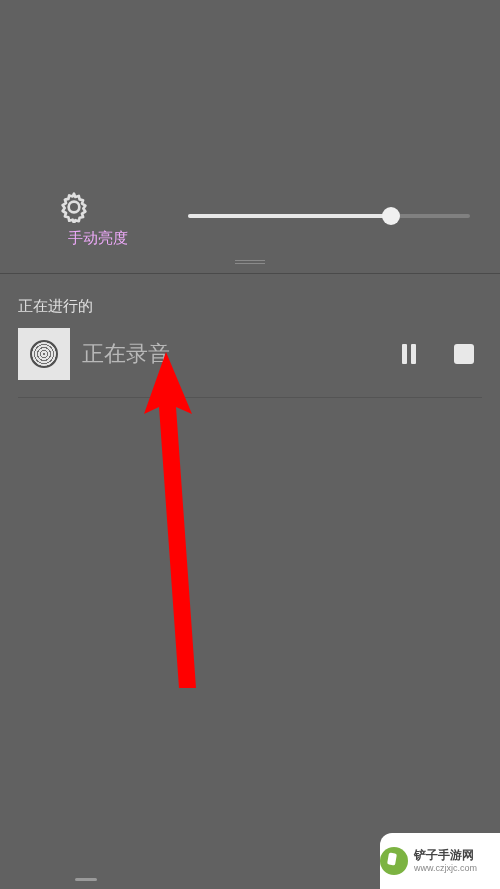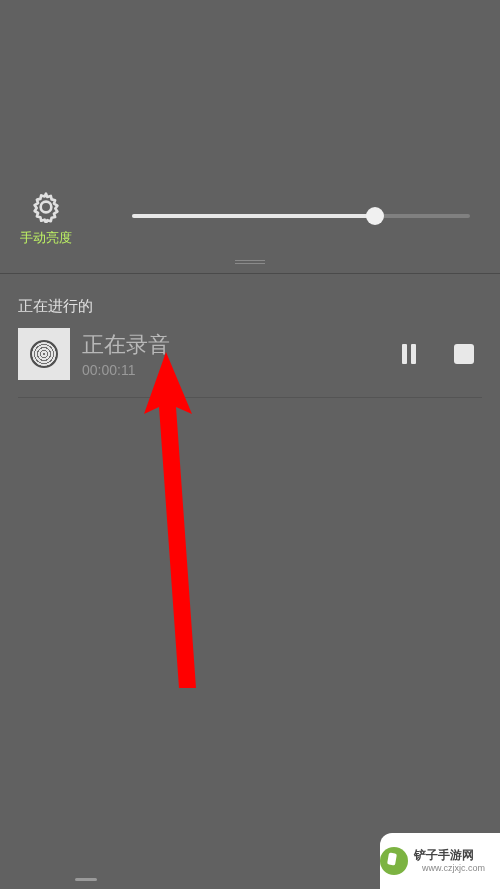--- a/index.html
+++ b/index.html
@@ -25,22 +25,23 @@
       display: flex;
       flex-direction: column;
       align-items: center;
       gap: 6px;
     }
     .gear-svg {
       width: 32px;
       height: 32px;
     }
     .brightness-label {
-      color: #bef264;
-      font-size: 13px;
+      color: #f0abfc;
+      font-size: 15px;
+      margin-left: 48px;
     }
     .slider-wrap {
       flex: 1;
       margin-left: 60px;
       margin-right: 10px;
       position: relative;
       height: 20px;
       display: flex;
       align-items: center;
       margin-top: -6px;
@@ -219,21 +220,20 @@
       line-height: 1.2;
     }
     .wm-line1 {
       color: #444;
       font-size: 12px;
       font-weight: 600;
     }
     .wm-line2 {
       color: #888;
       font-size: 9px;
-      margin-left: 8px;
     }
     .bottom-nav-hint {
       position: absolute;
       bottom: 8px;
       left: 75px;
       width: 22px;
       height: 3px;
       background: #9a9a9a;
       border-radius: 2px;
     }
@@ -260,21 +260,20 @@
 <div class="section-divider"></div>
 
 <div class="section-header">正在进行的</div>
 
 <div class="notification-item">
   <div class="app-icon-box">
     <div class="app-icon-inner"></div>
   </div>
   <div class="notif-text">
     <div class="notif-title">正在录音</div>
-    <div class="notif-time">00:00:11</div>
   </div>
   <div class="notif-controls">
     <div class="pause-btn">
       <div class="pause-bar"></div>
       <div class="pause-bar"></div>
     </div>
     <div class="stop-btn"></div>
   </div>
 </div>
 

